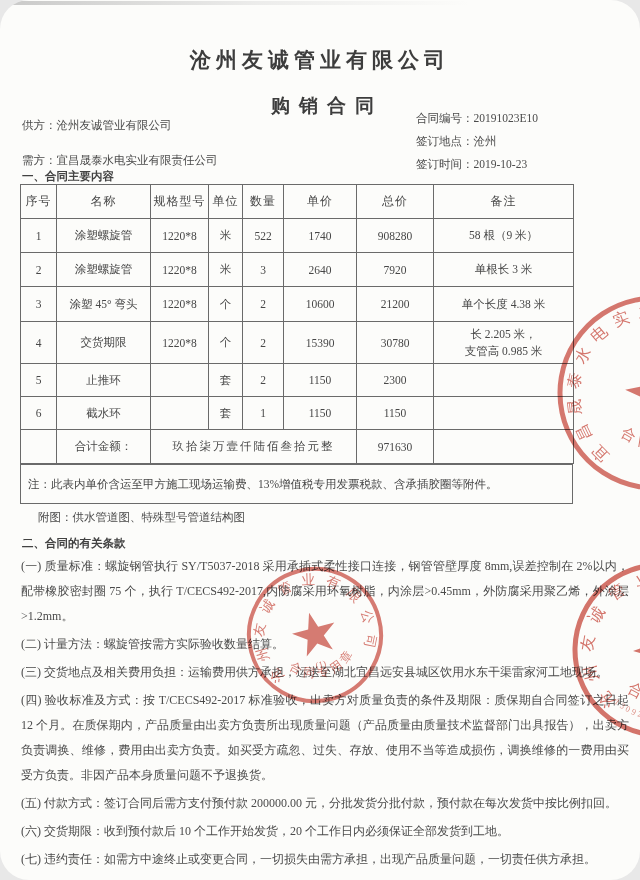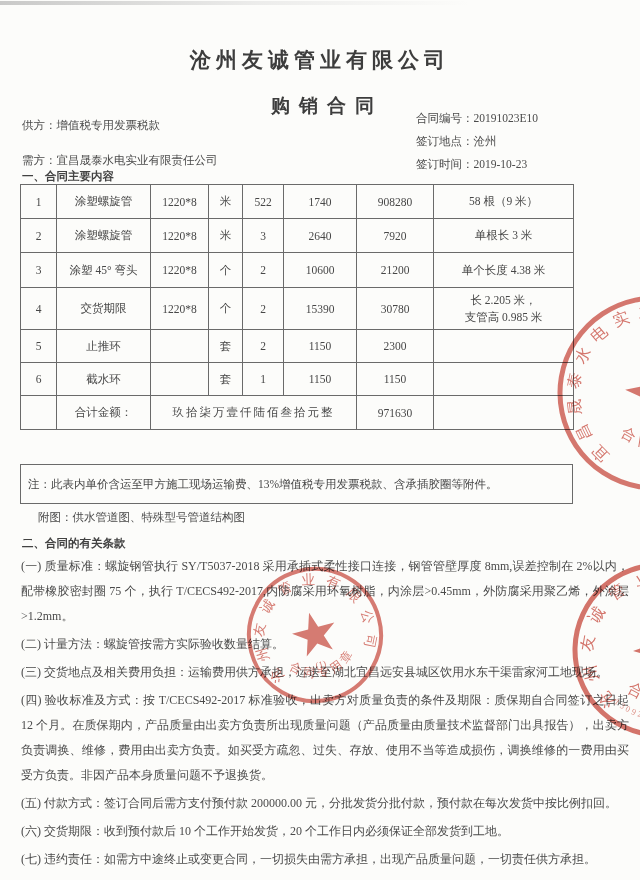--- a/index.html
+++ b/index.html
@@ -1,19 +1,19 @@
 <!DOCTYPE html>
 <html><head>
 <meta charset="utf-8">
 <style>
   html,body { margin:0; padding:0; background:#e8e8e8; }
   .page {
     position:relative; width:640px; height:880px; margin:0 auto;
     background:#fcfcfa; overflow:hidden;
-    font-family:"Liberation Serif", serif; color:#4a4a4a;
+    font-family:"Liberation Serif", serif; color:#4a4a4a;border-radius:29px;
   }
   .smudge { position:absolute; top:1px; left:0; width:470px; height:4px;
     background:linear-gradient(90deg, rgba(150,150,150,.5), rgba(200,200,200,.3) 55%, rgba(220,220,220,0)); }
   .company-title {
     position:absolute; top:46px; left:0; width:100%; margin:0;
     text-align:center; font-size:21px; font-weight:600; letter-spacing:5px; color:#3d3d3d;
   }
   .doc-title {
     position:absolute; top:86px; left:0; width:100%; margin:7px;
     text-align:center; font-size:19px; font-weight:600; letter-spacing:9px; color:#3d3d3d;
@@ -62,21 +62,21 @@
 </style>
 </head>
 <body>
 
 <div class="page">
   <div class="smudge"></div>
 
   <h1 class="company-title">沧州友诚管业有限公司</h1>
   <h2 class="doc-title">购销合同</h2>
 
-  <p class="party supplier">供方：增值税专用发票税款</p>
+  <p class="party supplier">供方：沧州友诚管业有限公司</p>
   <p class="party buyer">需方：宜昌晟泰水电实业有限责任公司</p>
 
   <div class="meta">
     <p>合同编号：20191023E10</p>
     <p>签订地点：沧州</p>
     <p>签订时间：2019-10-23</p>
   </div>
 
   <p class="sec-heading sec1">一、合同主要内容</p>
 
@@ -85,20 +85,30 @@
       <col style="width:36px">
         <col style="width:94px">
         <col style="width:58px">
         <col style="width:34px">
       <col style="width:41px">
         <col style="width:73px">
         <col style="width:77px">
         <col style="width:140px">
     </colgroup>
     <tbody>
+        <tr>
+      <th>序号</th>
+      <th>名称</th>
+      <th>规格型号</th>
+      <th>单位</th>
+      <th>数量</th>
+      <th>单价</th>
+      <th>总价</th>
+      <th>备注</th>
+    </tr>
     <tr class="r-item">
       <td>1</td>
       <td>涂塑螺旋管</td>
       <td>1220*8</td>
       <td>米</td>
       <td>522</td>
       <td>1740</td>
       <td>908280</td>
       <td class="remark-cell">58 根（9 米）</td>
     </tr>

